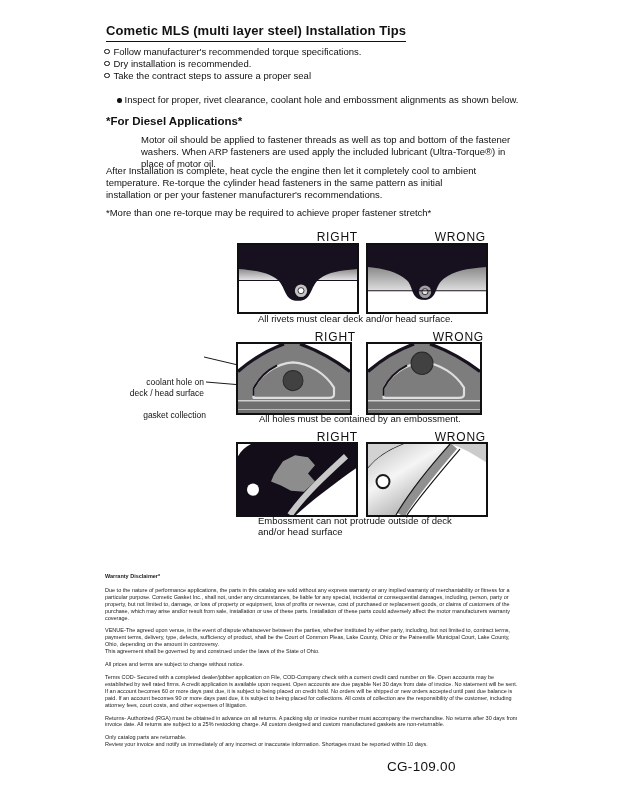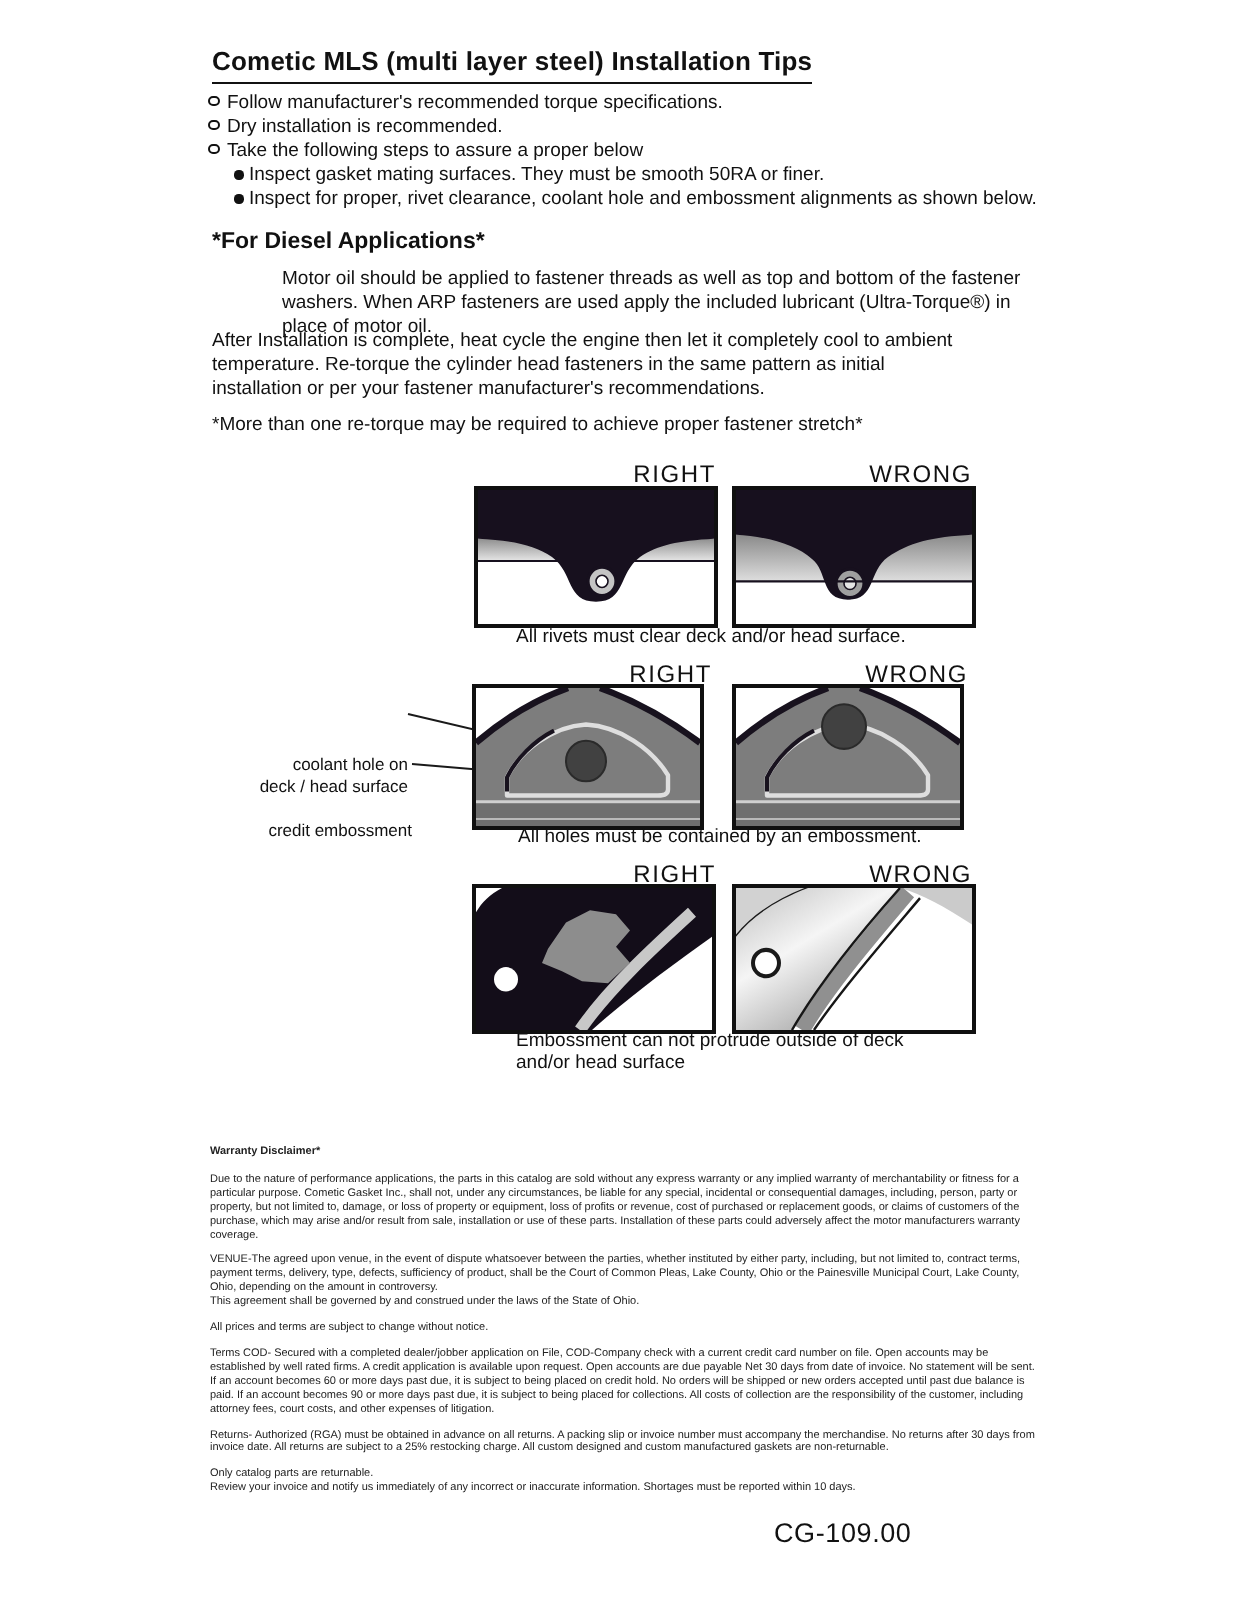--- a/index.html
+++ b/index.html
@@ -44,24 +44,21 @@
 
   <div class="abs title">Cometic MLS (multi layer steel) Installation Tips</div>
 
   <div class="abs bullet-row" style="top:46px">
     <span class="marker-hollow"></span><span>Follow manufacturer's recommended torque specifications.</span>
   </div>
   <div class="abs bullet-row" style="top:58px">
     <span class="marker-hollow"></span><span>Dry installation is recommended.</span>
   </div>
   <div class="abs bullet-row" style="top:70px">
-    <span class="marker-hollow"></span><span>Take the following steps to assure a proper below</span>
-  </div>
-  <div class="abs sub-row" style="top:82px">
-    <span class="marker-solid"></span><span>Inspect gasket mating surfaces.  They must be smooth 50RA or finer.</span>
+    <span class="marker-hollow"></span><span>Take the contract steps to assure a proper seal</span>
   </div>
   <div class="abs sub-row" style="top:94px">
     <span class="marker-solid"></span><span>Inspect for proper, rivet clearance, coolant hole and embossment alignments as shown below.</span>
   </div>
 
   <div class="abs diesel-heading">*For Diesel Applications*</div>
   <div class="abs para p1">Motor oil should be applied to fastener threads as well as top and bottom of the fastener washers. When ARP fasteners are used apply the included lubricant (Ultra-Torque®) in place of motor oil.</div>
   <div class="abs note">*More than one re-torque may be required to achieve proper fastener stretch*</div>
   <div class="abs para p2">After Installation is complete, heat cycle the engine then let it completely cool to ambient temperature. Re-torque the cylinder head fasteners in the same pattern as initial installation or per your fastener manufacturer's recommendations.</div>
 
@@ -105,21 +102,21 @@
 
   <div class="abs caption" style="left:236px;top:314px">All rivets must clear deck and/or head surface.</div>
 
   <div class="abs fig-heading" style="left:234px;top:330px">RIGHT</div>
   <div class="abs fig-heading" style="left:362px;top:330px">WRONG</div>
 
   <div class="abs fig-label" style="left:108px;top:344px;width:96px">
     <div>coolant hole on</div>
     <div>deck / head surface</div>
   </div>
-  <div class="abs fig-label" style="left:108px;top:377px;width:98px">credit embossment</div>
+  <div class="abs fig-label" style="left:108px;top:377px;width:98px">gasket collection</div>
 
   <svg class="abs" style="left:200px;top:350px" width="100" height="45">
     <line x1="4" y1="7" x2="89" y2="27" stroke="#1a1a1a" stroke-width="1"></line>
     <line x1="6" y1="32" x2="66" y2="37" stroke="#1a1a1a" stroke-width="1"></line>
   </svg>
 
   <div class="abs panel" style="left:236px;top:342px;width:112px;height:69px">
     <svg viewBox="0 0 112 68" preserveAspectRatio="none">
       <rect width="112" height="68" fill="#7d7d7d"></rect>
       <line x1="0" y1="56" x2="112" y2="56" stroke="#d0d0d0" stroke-width="1.5"></line>

